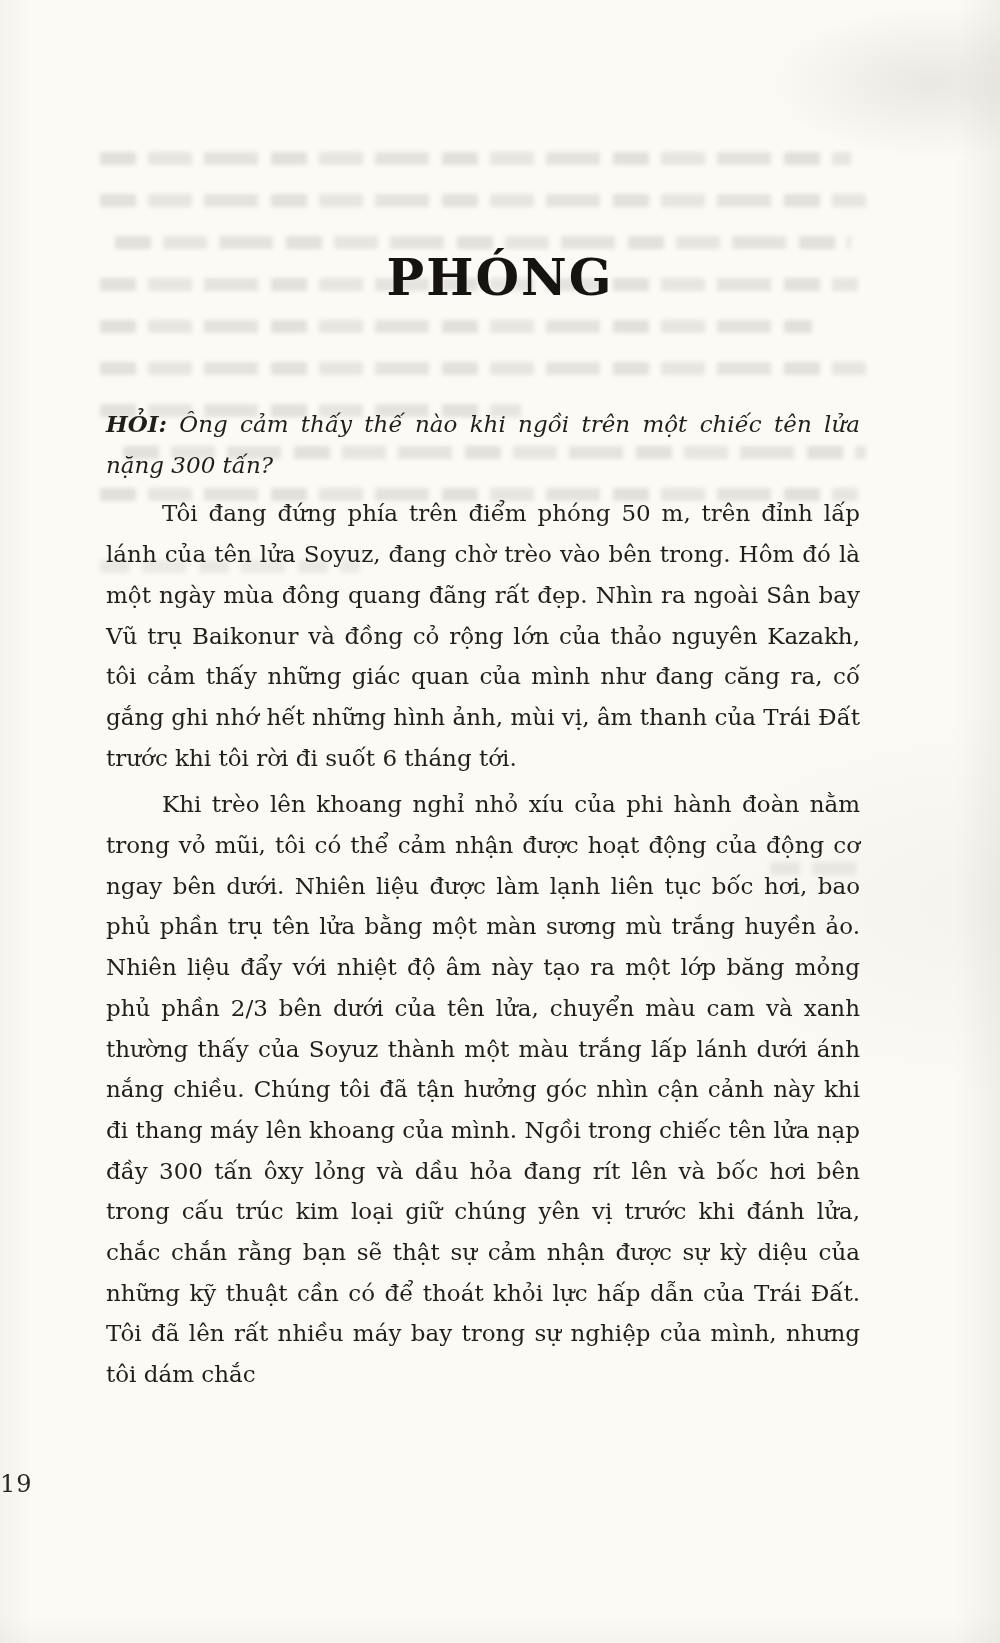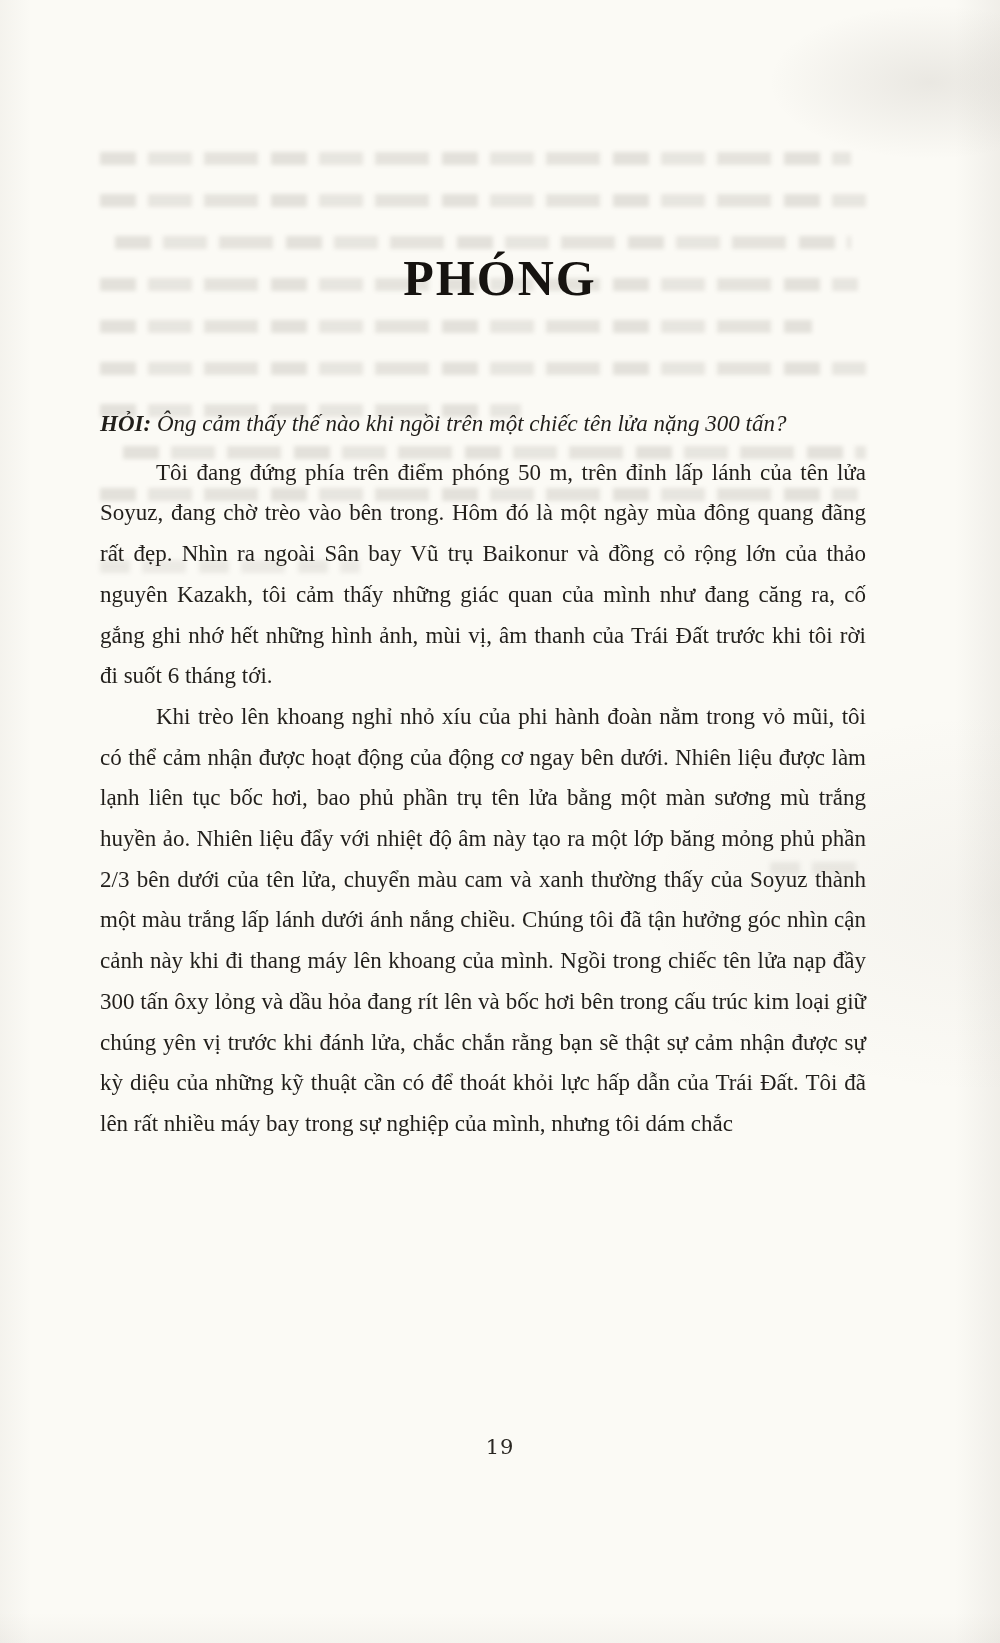--- a/index.html
+++ b/index.html
@@ -35,47 +35,47 @@
       rgba(125,118,108,0.38) 104px 158px, rgba(125,118,108,0) 158px 171px);
   }
   .ghost-spot {
     position: absolute; height: 13px;
     filter: blur(2.5px); opacity: 0.30; z-index: 0;
     background: repeating-linear-gradient(90deg,
       rgba(125,118,108,0.45) 0 30px, rgba(125,118,108,0) 30px 42px,
       rgba(125,118,108,0.40) 42px 86px, rgba(125,118,108,0) 86px 99px);
   }
 
-  .content { position: relative; z-index: 1; padding-top: 250px; font-family: Liberation Serif, serif; }
+  .content { position: relative; z-index: 1; padding-top: 250px; }
 
   .title {
     margin: 0;
     text-align: center;
     font-size: 50px;
     line-height: 56px;
     font-weight: bold;
     letter-spacing: 2px;
     color: #161310;
   }
 
   .body {
     margin: 98px 134px 0 100px;
     width: 766px;
     font-size: 23px;
     line-height: 40.7px;
     text-align: justify;
   }
-  .body p { margin: 0; }
+  .body p { margin: 6px; }
   .question { font-style: italic; margin-bottom: 8px !important; }
   .question b, .answer b { font-weight: bold; }
   .para { text-indent: 56px; }
 
   .pagenum {
-    position: absolute; left: 0; top: 1435px; width: 100%;
-    text-align: center; font-size: 21px; letter-spacing: 1px;
+    position: absolute; left: 0; top: 1470px; width: 100%;
+    text-align: left; font-size: 24px; letter-spacing: 1px;
     z-index: 1; color: #2a2722;
   }
 </style>
 </head>
 <body>
 
 <div class="scan">
 
   <div class="ghost">
     <div class="gline" style="width:98%;"></div>

